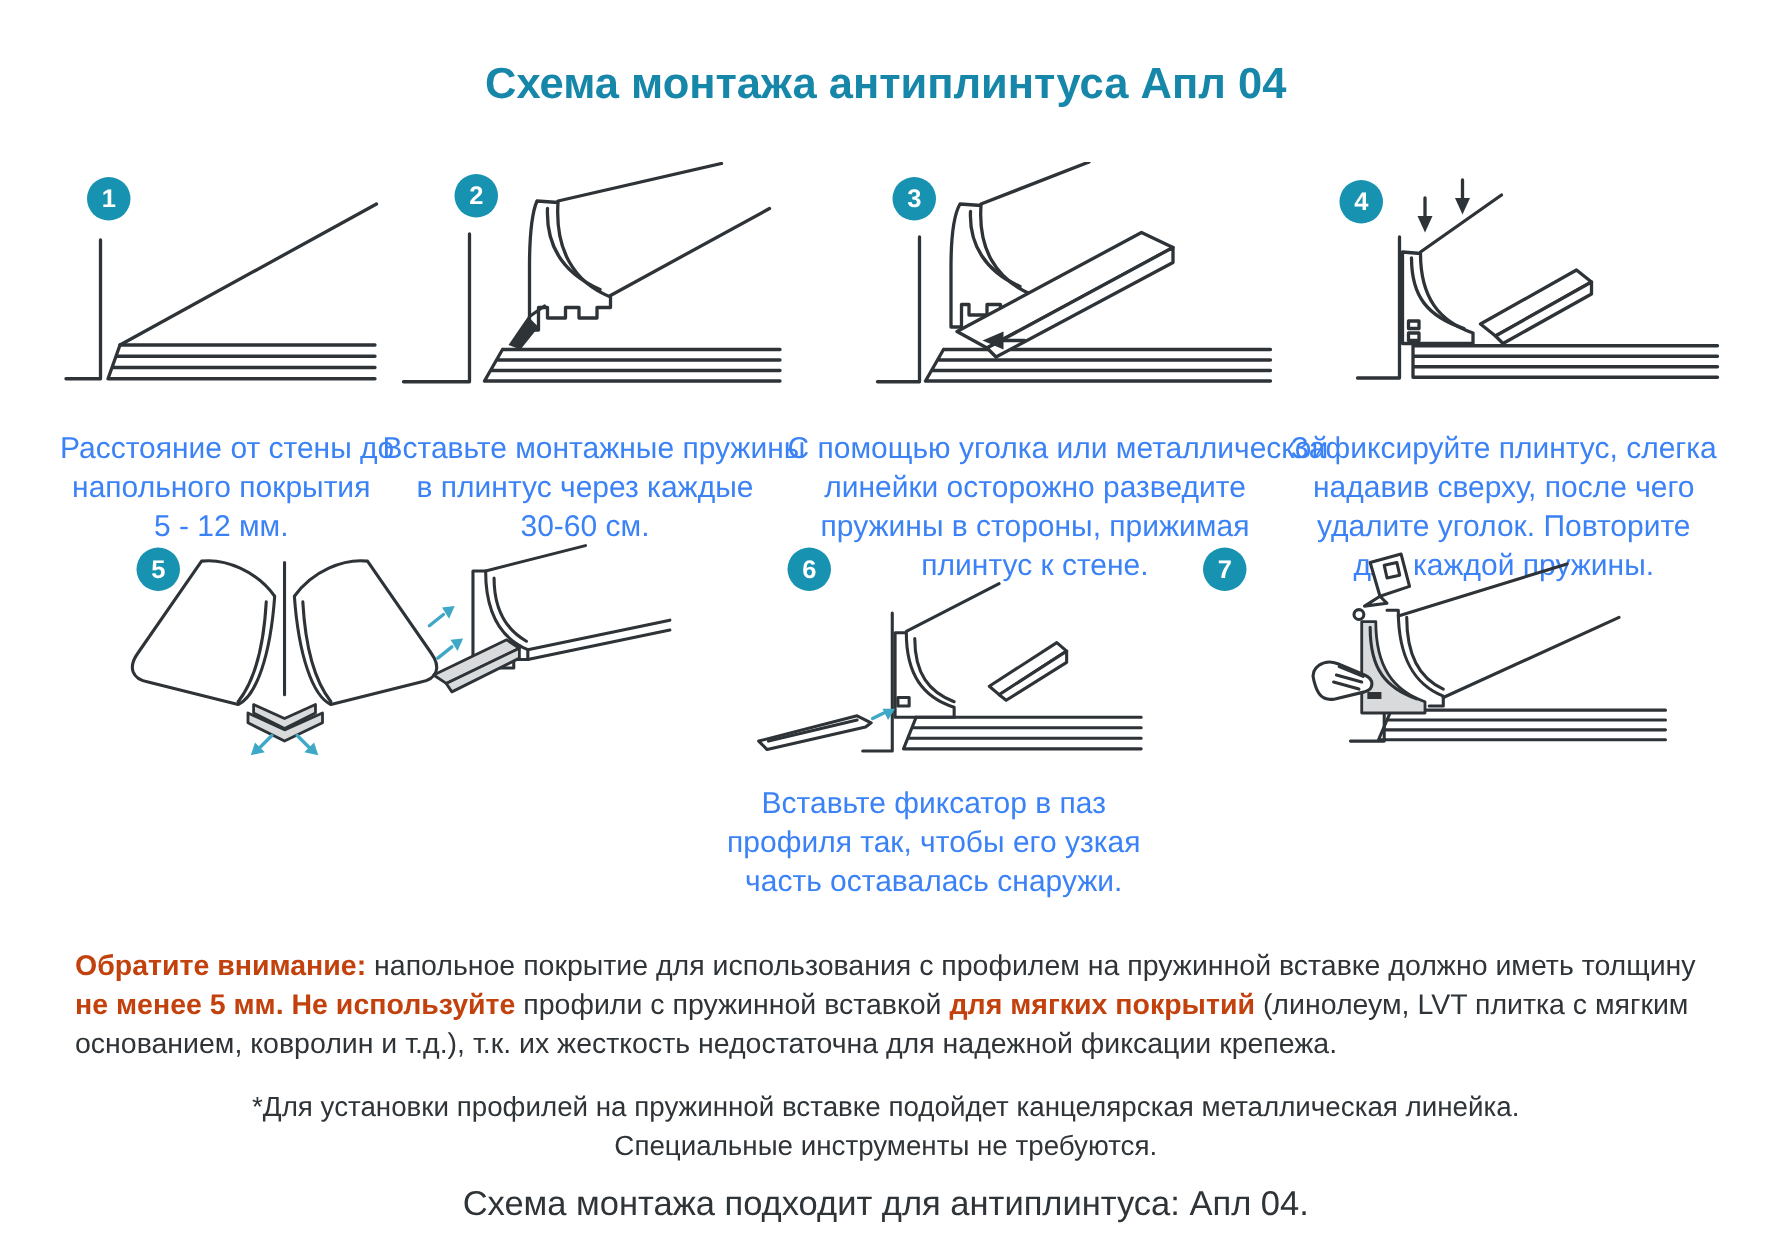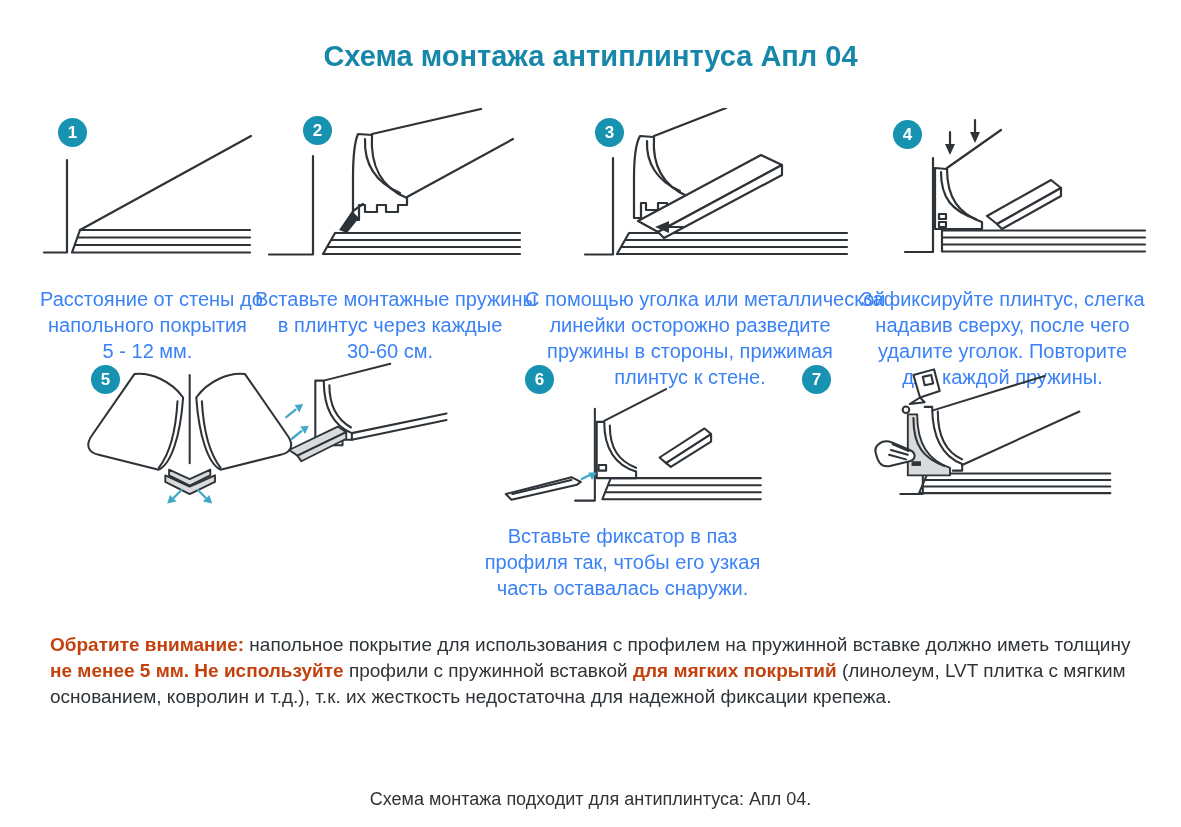--- a/index.html
+++ b/index.html
@@ -47,21 +47,21 @@
     font-size:19px;line-height:1.38;color:#2F3438;margin:0;
   }
   .note b{font-weight:bold;color:#c2410c;}
   .footnote{
     position:absolute;top:725px;left:0;width:100%;
     text-align:center;font-size:18.5px;line-height:1.4;color:#2F3438;
     white-space:pre-line;margin:0;
   }
   .compat{
     position:absolute;top:789px;left:0;width:100%;
-    text-align:center;font-size:18px;color:#2F3438;margin:0;
+    text-align:center;font-size:23px;color:#2F3438;margin:0;
   }
   
   .ln{fill:none;stroke:#2E3338;stroke-width:2.2;stroke-linejoin:round;stroke-linecap:round;}
   .lnf{fill:#ffffff;stroke:#2E3338;stroke-width:2.2;stroke-linejoin:round;}
   .grayf{fill:#D8DADC;stroke:#2E3338;stroke-width:2;stroke-linejoin:round;}
   .tl{fill:none;stroke:#3FA8C6;stroke-width:2.4;stroke-linecap:round;}
   .tlh{fill:#3FA8C6;stroke:none;}
   .dk{fill:#2E3338;stroke:none;}
 </style>
 </head>
@@ -225,16 +225,18 @@
           <path class="lnf" d="M135,40 L124,47 L140,45 Z"></path>
           <circle class="lnf" cx="120" cy="53" r="3.5"></circle>
         </svg>
       </div>
     </section>
 
   </div>
 
   <p class="note"><b>Обратите внимание:</b><span> напольное покрытие для использования с профилем на пружинной вставке должно иметь толщину </span><b>не менее 5 мм. Не используйте</b><span> профили с пружинной вставкой </span><b>для мягких покрытий</b><span> (линолеум, LVT плитка с мягким основанием, ковролин и т.д.), т.к. их жесткость недостаточна для надежной фиксации крепежа.</span></p>
 
+  <p class="footnote">*Для установки профилей на пружинной вставке подойдет канцелярская металлическая линейка.
+Специальные инструменты не требуются.</p>
 
   <p class="compat">Схема монтажа подходит для антиплинтуса:  Апл 04.</p>
 
 </div>
 
 </body></html>

